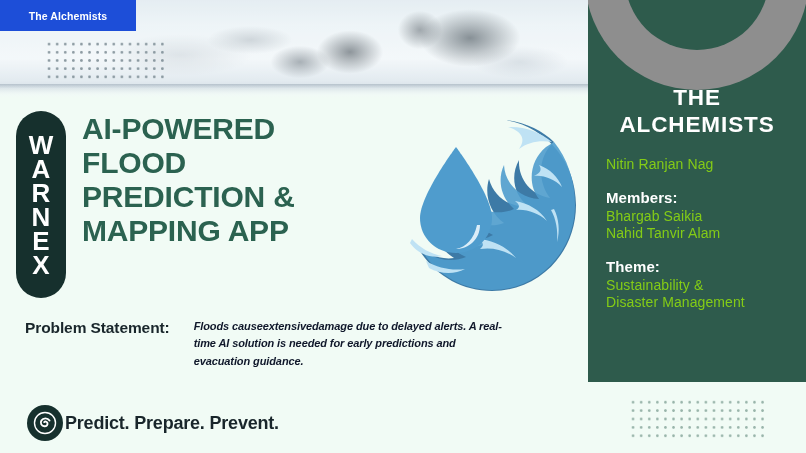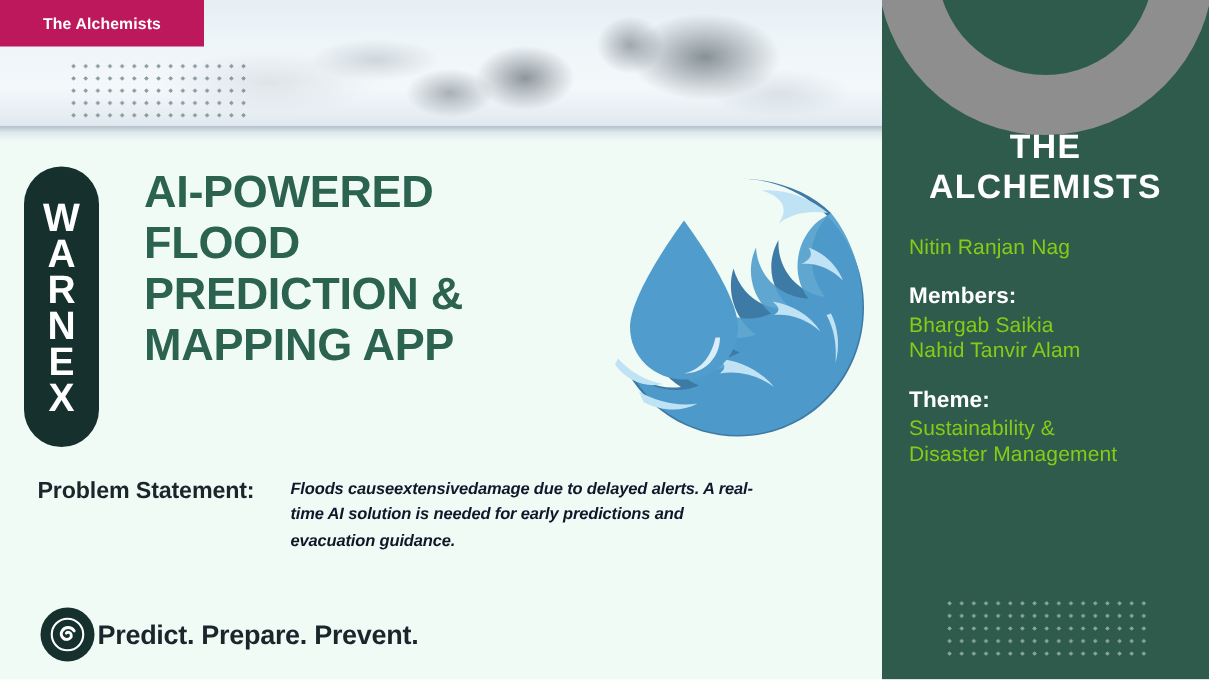--- a/index.html
+++ b/index.html
@@ -46,21 +46,21 @@
   }
   .glacier-fade {
     position: absolute; left: 0; right: 0; bottom: 0; height: 16px;
     background: linear-gradient(180deg, rgba(241,251,245,0), #f1fbf5 85%);
   }
 
   
   .team-ribbon {
     position: absolute; left: 0; top: 0;
     width: 136px; height: 31px;
-    background: #be185d;
+    background: #1d4ed8;
     display: flex; align-items: center; justify-content: center;
     z-index: 6;
   }
   .team-ribbon span {
     color: #ffffff; font-size: 10.5px; font-weight: 700;
     letter-spacing: .1px;
   }
 
   
   .dot-grid-top {
@@ -76,21 +76,21 @@
     width: 140px; height: 42px;
     background-image: radial-gradient(circle, #8fada2 1.2px, transparent 1.4px);
     background-size: 8.1px 8.4px;
     opacity: .9;
     z-index: 5;
   }
 
   
   .side-panel {
     position: absolute; right: 0; top: 0;
-    width: 218px; height: 453px;
+    width: 218px; height: 382px;
     background: #2e5b4c;
     overflow: hidden;
     z-index: 4;
   }
   .panel-arc {
     position: absolute;
     left: 50%; top: -134px;
     transform: translateX(-50%);
     width: 224px; height: 224px;
     border-radius: 50%;
@@ -157,21 +157,21 @@
     font-size: 26px;
     font-weight: 800;
     letter-spacing: 0;
     display: block;
     margin: -1px 0;
     transform: scaleY(1.02);
   }
 
   
   .main-title {
-    position: absolute; left: 96px; top: 112px;
+    position: absolute; left: 82px; top: 112px;
     width: 330px;
     color: #2b6250;
     font-size: 30px;
     font-weight: 800;
     line-height: 1.13;
     letter-spacing: -.2px;
     z-index: 5;
   }
   .main-title .ln { display: block; }
 

